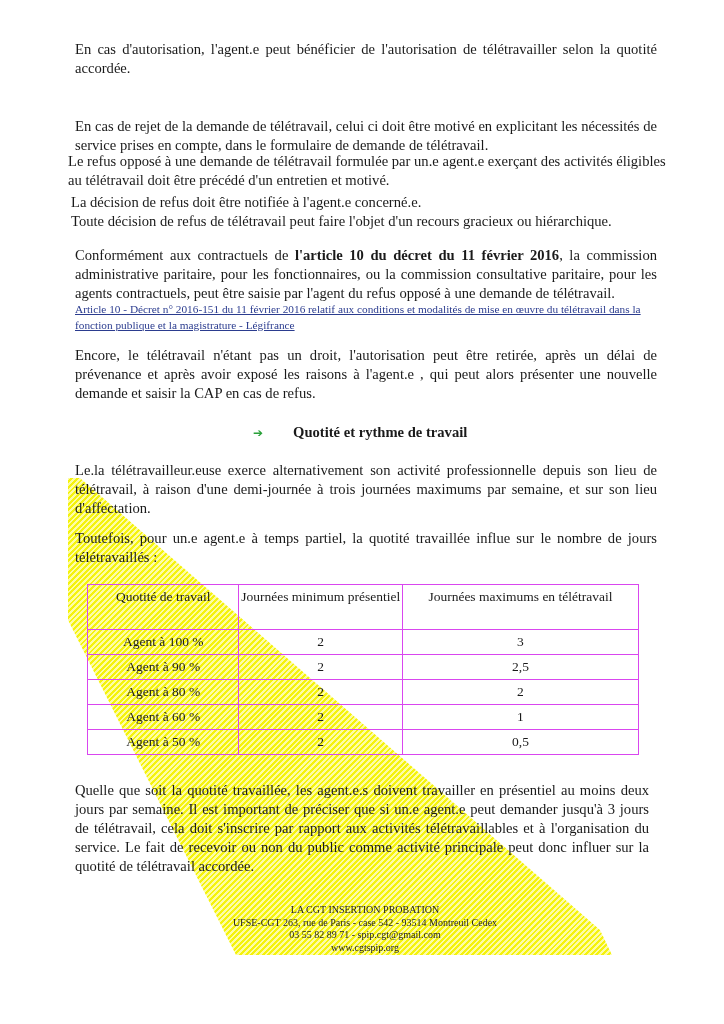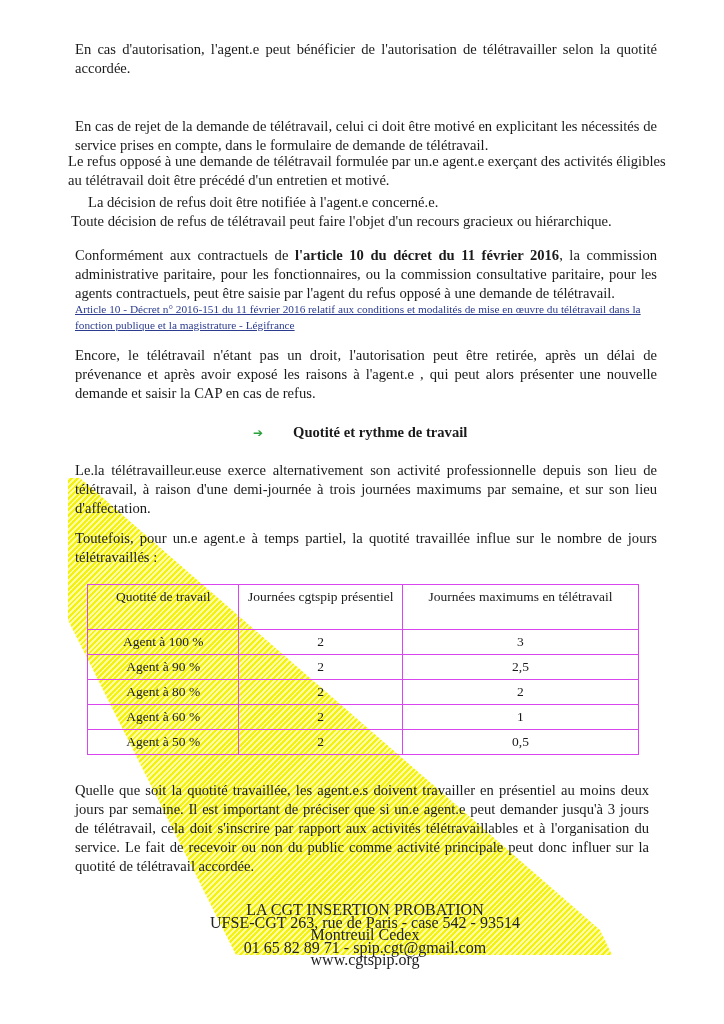--- a/index.html
+++ b/index.html
@@ -16,34 +16,34 @@
   .link { position: absolute; font-size: 11.3px; line-height: 16px; color: #2b3c8f; text-decoration: underline; z-index: 2; }
   .link a { color: #2b3c8f; }
   b { font-weight: bold; margin-top: 12px; }
   .heading { position: absolute; left: 253px; top: 424px; font-size: 14.6px; font-weight: bold; z-index: 2; display: flex; align-items: center; }
   .heading .arrow { color: #2aa13a; font-size: 12px; margin-right: 30px; font-family: "DejaVu Sans", sans-serif; }
   table.quota { position: absolute; left: 87px; top: 584px; width: 552px; border-collapse: collapse; z-index: 2; font-family: "Liberation Serif", serif; font-size: 13.5px; }
   table.quota td, table.quota th { border: 1px solid #d946ef; text-align: center; font-weight: normal; padding: 0; }
   table.quota th { height: 40px; vertical-align: top; padding-top: 4px; line-height: 16px; }
   table.quota td { height: 24px; }
   .col1 { width: 151px; } .col2 { width: 163px; } .col3 { width: 236px; }
-  .footer { position: absolute; left: 200px; top: 904px; width: 330px; text-align: center; font-size: 16px; line-height: 12.5px; z-index: 2; color: #222; }
+  .footer { position: absolute; left: 200px; top: 904px; width: 330px; text-align: center; font-size: 10px; line-height: 12.5px; z-index: 2; color: #222; }
 </style>
 </head>
 <body>
 
 <div class="hatch"></div>
 
 <p class="p just" style="left:75px; top:40px; width:582px;">En cas d'autorisation, l'agent.e peut bénéficier de l'autorisation de télétravailler selon la quotité accordée.</p>
 
 <p class="p just" style="left:75px; top:117px; width:582px;">En cas de rejet de la demande de télétravail, celui ci doit être motivé  en explicitant les nécessités de service prises en compte, dans le formulaire de demande de télétravail.</p>
 
 <p class="p" style="left:68px; top:152px; width:600px;">Le refus opposé à une demande de télétravail formulée par un.e agent.e exerçant des activités éligibles au télétravail doit être précédé d'un entretien et motivé.</p>
 
-<p class="p" style="left:71px; top:193px; width:600px;margin-left:17px;">La décision de refus doit être notifiée à l'agent.e concerné.e.</p>
+<p class="p" style="left:71px; top:193px; width:600px;">La décision de refus doit être notifiée à l'agent.e concerné.e.</p>
 
 <p class="p" style="left:71px; top:212px; width:600px;">Toute décision de refus de télétravail peut faire l'objet d'un recours gracieux ou hiérarchique.</p>
 
 <p class="p just" style="left:75px; top:246px; width:582px;"><span>Conformément aux contractuels de </span><b>l'article 10 du décret du 11 février 2016</b><span>, la commission administrative paritaire, pour les fonctionnaires, ou la commission consultative paritaire, pour les agents contractuels, peut être saisie par l'agent du refus opposé à une demande de télétravail.</span></p>
 
 <div class="link" style="left:75px; top:301px; width:582px;"><a>Article 10 - Décret n° 2016-151 du 11 février 2016 relatif aux conditions et modalités de mise en œuvre du télétravail dans la fonction publique et la magistrature - Légifrance</a></div>
 
 <p class="p just" style="left:75px; top:346px; width:582px;">Encore, le télétravail n'étant pas un droit, l'autorisation peut être retirée, après un délai de prévenance et après avoir exposé les raisons  à l'agent.e , qui peut alors présenter une nouvelle demande et saisir la CAP en cas de refus.</p>
 
 <div class="heading">
@@ -52,21 +52,21 @@
 </div>
 
 <p class="p just" style="left:75px; top:461px; width:582px;">Le.la télétravailleur.euse exerce alternativement son activité professionnelle depuis son lieu de télétravail, à raison d'une demi-journée à trois journées maximums par semaine, et sur son lieu d'affectation.</p>
 
 <p class="p just" style="left:75px; top:529px; width:582px;">Toutefois, pour un.e agent.e à temps partiel, la quotité travaillée influe sur le nombre de jours télétravaillés :</p>
 
 <table class="quota">
   <tbody>
       <tr>
     <th class="col1">Quotité de travail</th>
-    <th class="col2">Journées cgtspip présentiel</th>
+    <th class="col2">Journées minimum présentiel</th>
     <th class="col3">Journées maximums en télétravail</th>
   </tr>
   <tr>
     <td>Agent à 100 %</td>
     <td>2</td>
     <td>3</td>
   </tr>
   <tr>
     <td>Agent à 90 %</td>
     <td>2</td>
@@ -88,15 +88,15 @@
     <td>0,5</td>
   </tr>
 </tbody>
   </table>
 
 <p class="p just" style="left:75px; top:781px; width:574px;">Quelle que soit la quotité travaillée, les agent.e.s doivent travailler en présentiel au moins deux jours par semaine. Il est important de préciser que si un.e agent.e peut demander jusqu'à 3 jours de télétravail, cela doit s'inscrire par rapport aux activités télétravaillables et à l'organisation du service. Le fait de recevoir ou non du public comme activité principale peut donc influer sur la quotité de télétravail accordée.</p>
 
 <div class="footer">
   <div>LA CGT INSERTION PROBATION</div>
   <div>UFSE-CGT 263, rue de Paris - case 542 - 93514 Montreuil Cedex</div>
-  <div>01 65 82 89 71 -  spip.cgt@gmail.com</div>
+  <div>03 55 82 89 71 -  spip.cgt@gmail.com</div>
   <div>www.cgtspip.org</div>
 </div>
 
 </body></html>

